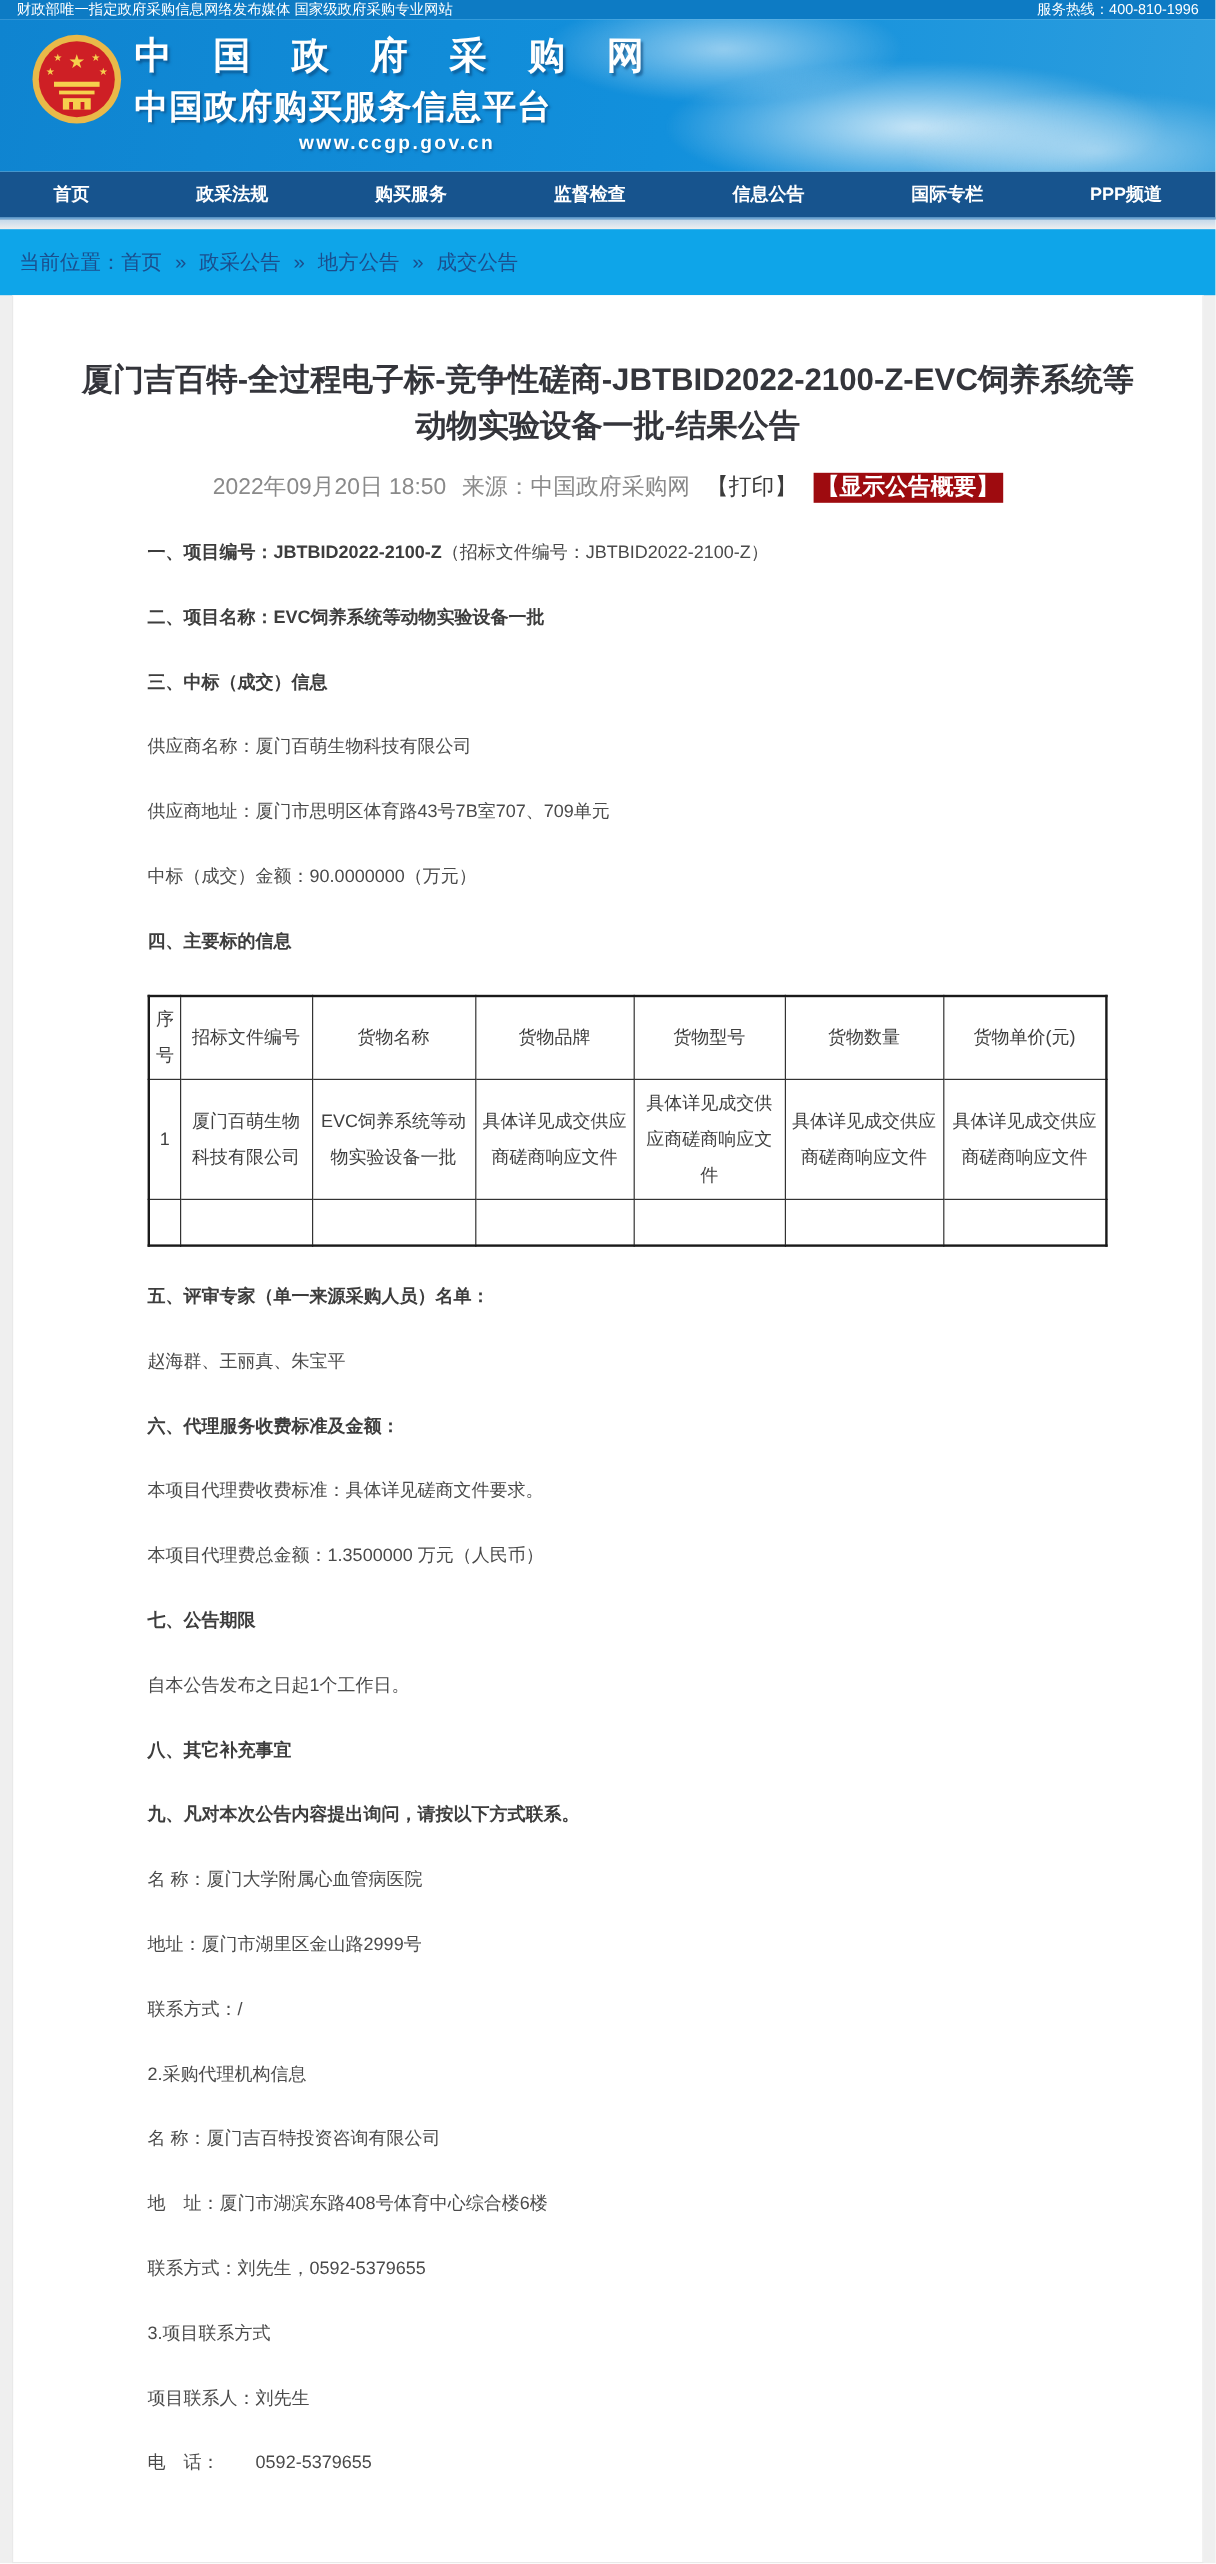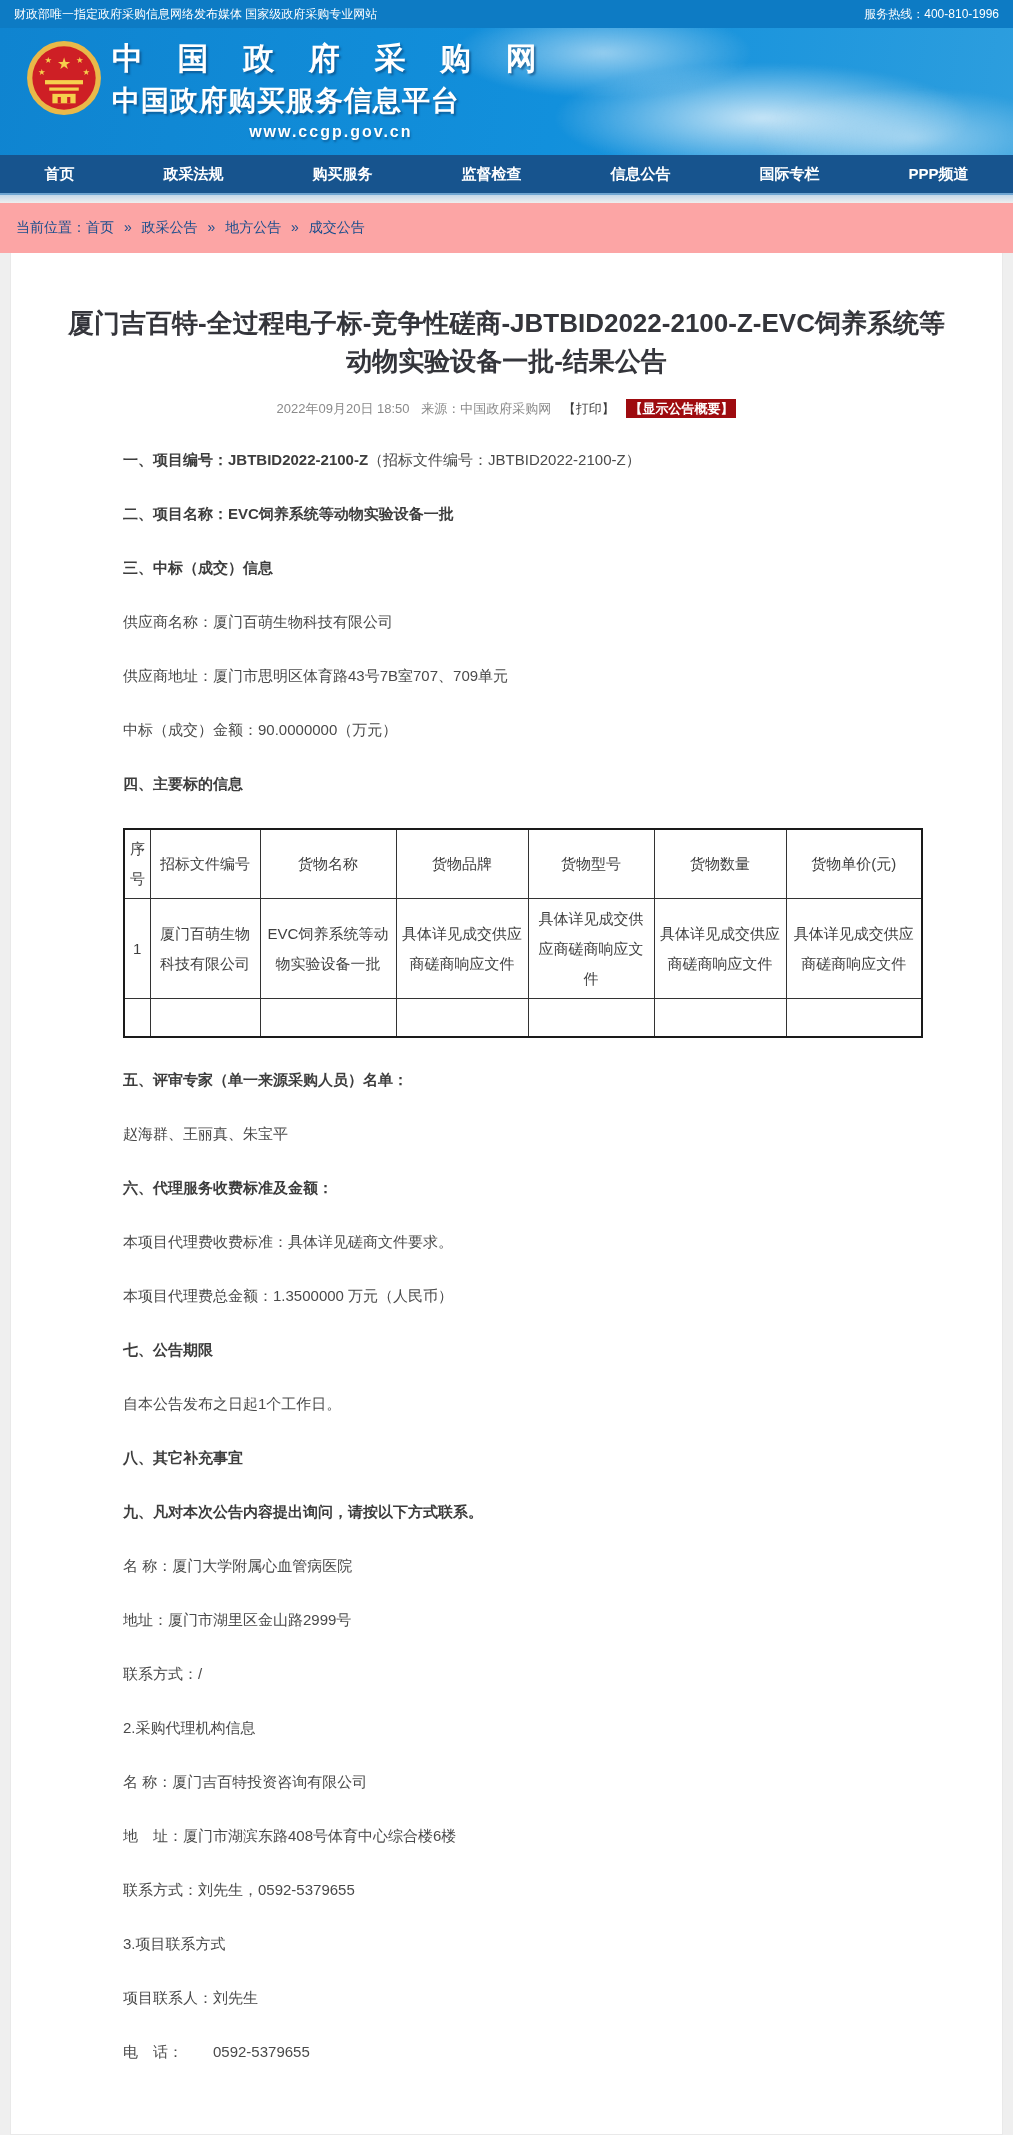--- a/index.html
+++ b/index.html
@@ -5,21 +5,21 @@
   * { box-sizing: border-box; }
   html { background:#fff; }
   body {
     margin: 0 auto;
     width: 1013px;
     font-family: "Liberation Sans", "DejaVu Sans", sans-serif;
     background: #efefef;
   }
   
   .topbar {
-    height: 28px;
+    height: 16px;
     background: #0d7bc4;
     color: #fff;
     font-size: 12px;
     display: flex;
     justify-content: space-between;
     align-items: center;
     padding: 0 14px;
   }
   
   .banner {
@@ -55,23 +55,23 @@
     background: #17548e;
     display: flex;
     justify-content: space-around;
     align-items: center;
     border-bottom: 2px solid #6ea5d2;
   }
   .nav-item { color:#fff; font-size: 15px; font-weight: bold; cursor: pointer; padding: 0 10px; }
   .nav-strip { height: 8px; background: linear-gradient(180deg, #c3d8ea, #efefef); }
   
   .breadcrumb {
-    background: #fca5a5;
+    background: #0ea5e9;
     padding: 16px 0 16px 16px;
-    font-size: 14px;
+    font-size: 17px;
     color: #1b4e8d;
   }
   .breadcrumb .crumb { color: #1b4e8d; cursor: pointer; }
   .breadcrumb .sep { margin: 0 6px; }
   
   .card {
     background: #fff;
     margin: 0 10px;
     padding: 52px 0 40px;
     border: 1px solid #e9e9e9;
@@ -79,21 +79,21 @@
   }
   h1.doc-title {
     font-size: 26px;
     font-weight: bold;
     color: #34353b;
     text-align: center;
     line-height: 1.45;
     margin: 0 auto 20px;
     width: 880px;
   }
-  .meta { text-align:center; font-size: 13px; color:#8a8a8a; margin-bottom: 8px; }
+  .meta { text-align:center; font-size: 19px; color:#8a8a8a; margin-bottom: 8px; }
   .meta span { margin: 0 4px; }
   .meta .print { color:#3c3c3c; cursor:pointer; }
   .meta .badge {
     background:#9e0b0f; color:#fff; font-weight:bold; padding: 2px 3px; cursor:pointer;
   }
   
   .article { margin: 0 112px; font-size: 15px; color:#4a4a4a; }
   .article p { margin: 30px 0; line-height: 1.6; }
   .article p strong { color:#3d3d3d; }
   

